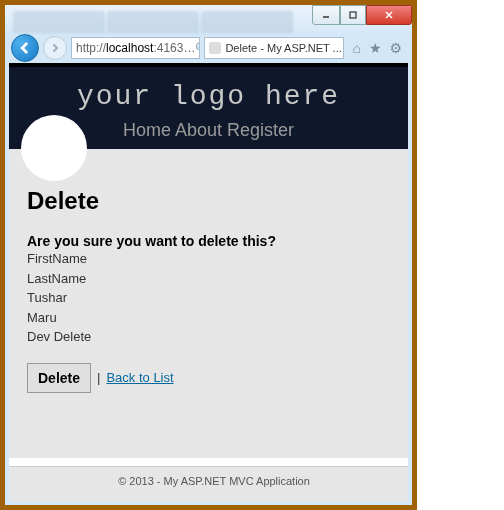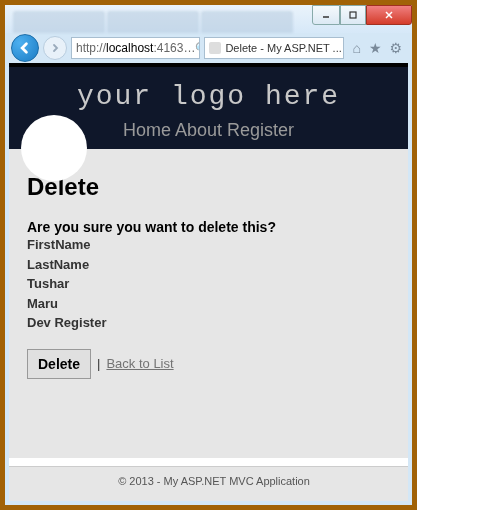--- a/index.html
+++ b/index.html
@@ -163,21 +163,21 @@
     .nav-links {
       font-size: 18px;
       color: #9a9a9a;
       margin-top: 8px;
     }
     .nav-links span { margin: 0 0; }
     .body-area {
       background: #e6e6e6;
       flex: 1;
       position: relative;
-      padding: 24px 18px 10px 18px;
+      padding: 38px 18px 10px 18px;
       color: #333;
     }
     .avatar-bump {
       position: absolute;
       top: -34px;
       left: 12px;
       width: 66px;
       height: 66px;
       border-radius: 50%;
       background: #fff;
@@ -190,41 +190,40 @@
     }
     .confirm {
       font-size: 14px;
       font-weight: bold;
       color: #000;
     }
     .fields {
       font-size: 13px;
       line-height: 1.5;
       color: #333;
-      font-weight: bold;
     }
     .actions {
       margin-top: 16px;
       display: flex;
       align-items: center;
       gap: 6px;
       font-size: 13px;
     }
     .del-btn {
       border: 1px solid #999;
       background: #e0e0e0;
       padding: 6px 10px;
       font-weight: bold;
       font-size: 14px;
       font-family: inherit;
       color: #000;
     }
     .back-link {
       text-decoration: underline;
-      color: #737373;
+      color: #0369a1;
     }
     .footer {
       background: #e6e6e6;
       border-top: 1px solid #ccc;
       text-align: center;
       font-size: 11px;
       color: #555;
       padding: 8px 0 14px 11px;
     }
     .gap { height: 8px; background: #fff; }
@@ -309,21 +308,21 @@
 
     <div class="body-area">
       <div class="avatar-bump"></div>
       <h2>Delete</h2>
       <div class="confirm">Are you sure you want to delete this?</div>
       <div class="fields">
         <div>FirstName</div>
         <div>LastName</div>
         <div>Tushar</div>
         <div>Maru</div>
-        <div>Dev Register</div>
+        <div>Dev Delete</div>
       </div>
       <div class="actions">
         <button class="del-btn">Delete</button>
         <span>|</span>
         <a href="#" class="back-link">Back to List</a>
       </div>
     </div>
 
     <div class="gap"></div>
     <div class="footer">© 2013 - My ASP.NET MVC Application</div>

